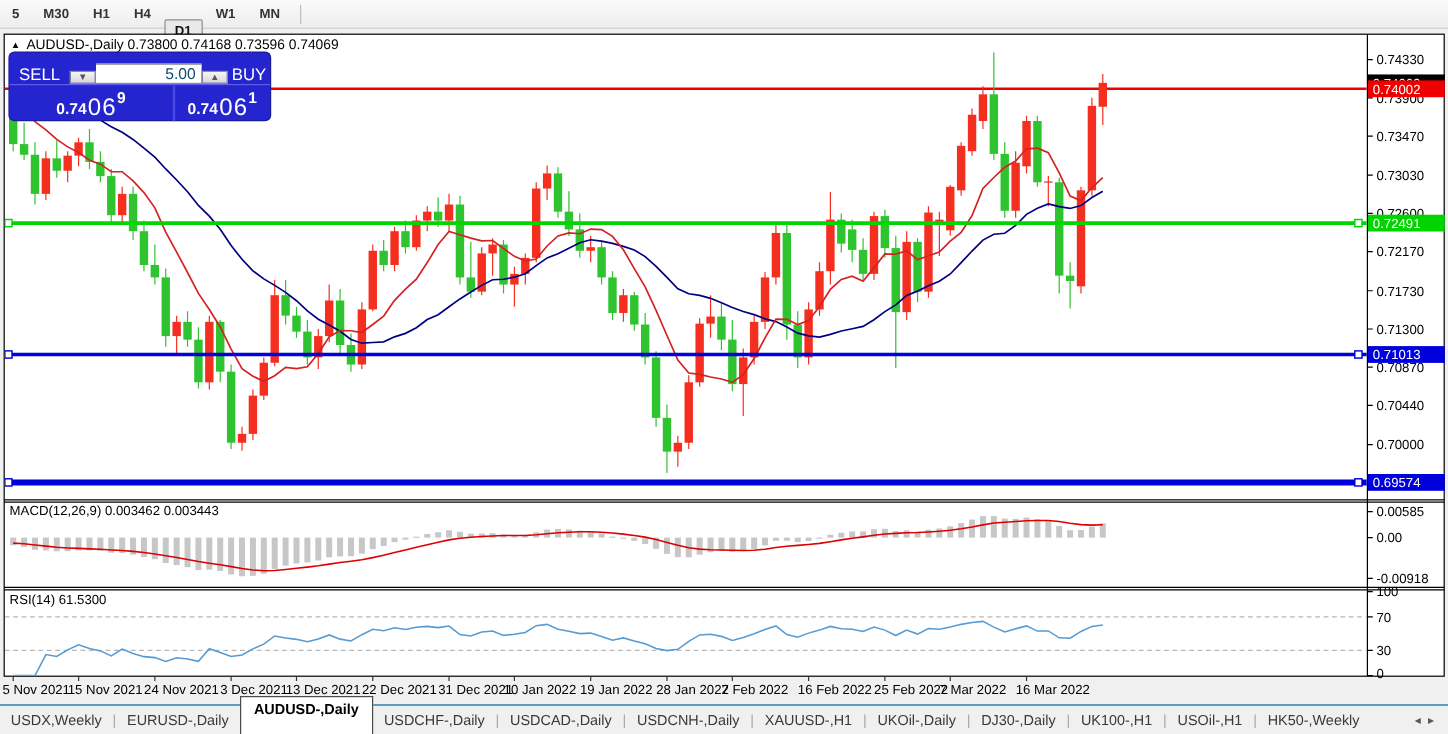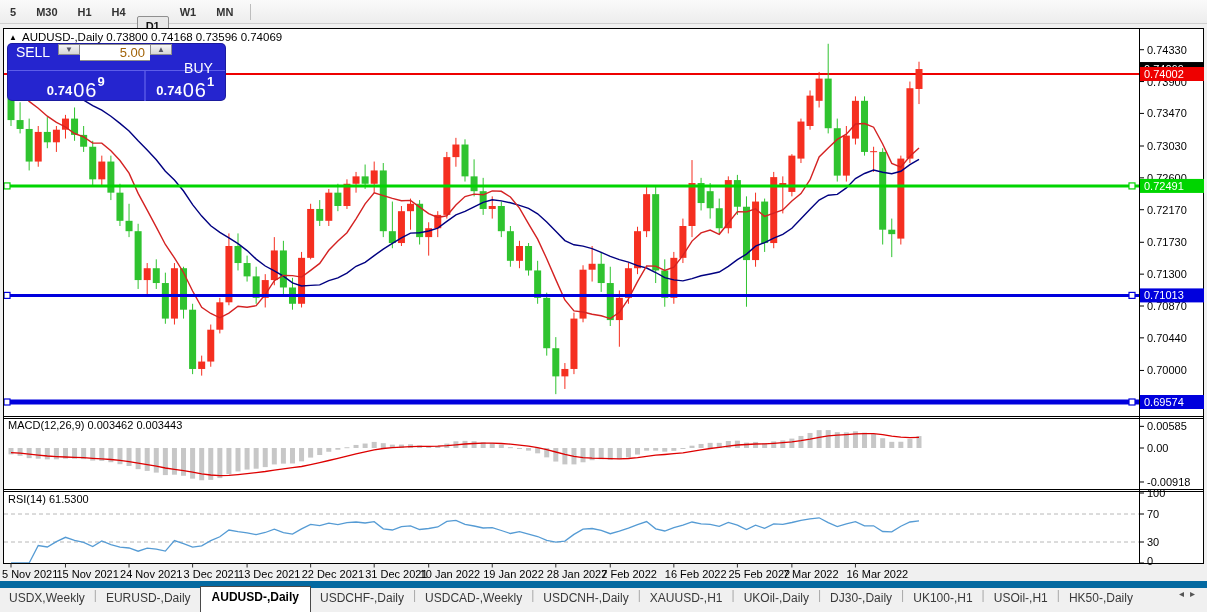--- a/index.html
+++ b/index.html
@@ -12,38 +12,38 @@
   .tfbtn.active{background:#e9e9e9;border:1px solid #8f8f8f;border-radius:2px;color:#111;margin-top:28px;}
   .tbsep{width:1px;height:16px;background:#bdbdbd;margin:0 7px;}
 
   
   #chart{position:absolute;left:0;top:0;}
   svg text{font-family:"Liberation Sans",sans-serif;}
 
   
   .trade-panel{position:absolute;left:8px;top:44px;width:217px;height:56px;background:#2525cf;border-radius:4px;
     box-shadow:0 0 0 1px #1b1b9e;color:#fff;}
-  .tp-row1{display:flex;height:26px;align-items:flex-start;border-bottom:1px solid #5d5de8;}
+  .tp-row1{display:flex;height:26px;align-items:flex-end;border-bottom:1px solid #5d5de8;}
   .tp-sell,.tp-buy{display:flex;align-items:center;justify-content:center;font-size:14px;color:#fff;cursor:pointer;}
   .tp-sell{width:50px;border-radius:4px 0 0 0;}
   .tp-buy{flex:1;border-radius:0 4px 0 0;margin-top:16px;}
   .tp-dec,.tp-inc{width:20px;background:linear-gradient(#f6f6f6,#d7d7d7);border:1px solid #8e8e8e;color:#556;
     display:flex;align-items:center;justify-content:center;font-size:8px;cursor:pointer;}
-  .tp-vol{width:70px;background:#fff;color:#a16207;font-size:13px;display:flex;align-items:center;justify-content:flex-end;
+  .tp-vol{width:88px;background:#fff;color:#0c4a6e;font-size:13px;display:flex;align-items:center;justify-content:flex-end;
     padding-right:5px;box-sizing:border-box;border-top:1px solid #8e8e8e;border-bottom:1px solid #8e8e8e;}
   .tp-row2{display:flex;height:30px;}
   .tp-price{flex:1;display:flex;align-items:flex-end;justify-content:center;padding-bottom:1px;line-height:1;margin-left:28px;}
   .tp-price.right{border-left:2px solid #4a4ae0;}
   .tp-pref{font-size:13px;font-weight:bold;margin-right:1px;margin-bottom:3px;}
   .tp-big{font-size:20px;font-weight:normal;letter-spacing:1px;}
   .tp-sup{font-size:13px;font-weight:bold;margin-bottom:12px;}
 
   
-  .tabbar{position:absolute;left:0;bottom:0;width:100%;height:24px;background:#f0f0f0;border-top:7px solid #0369a1;
-    display:flex;font-size:12px;color:#3a3a3a;}
+  .tabbar{position:absolute;left:0;bottom:0;width:100%;height:24px;background:#f0f0f0;border-top:1px solid #0369a1;
+    display:flex;align-items:center;font-size:12px;color:#3a3a3a;}
   .tab{padding:3px 9px;cursor:pointer;white-space:nowrap;}
   .tab.active{background:#fff;border:1px solid #4a4a4a;border-bottom:none;font-weight:bold;color:#000;
     padding:3px 11px 20px 11px;margin-top:-2px;}
   .tabsep{color:#a8a8a8;}
   .tabscroll{margin-left:auto;padding-right:6px;color:#555;font-size:10px;letter-spacing:6px;cursor:pointer;}
 </style>
 </head>
 <body>
 
 <div id="screen">
@@ -511,30 +511,30 @@
     </div>
   </div>
 
   <div class="tabbar">
       <div class="tab">USDX,Weekly</div>
       <span class="tabsep">|</span>
       <div class="tab">EURUSD-,Daily</div>
       <div class="tab active">AUDUSD-,Daily</div>
       <div class="tab">USDCHF-,Daily</div>
       <span class="tabsep">|</span>
-      <div class="tab">USDCAD-,Weekly</div>
+      <div class="tab">USDCAD-,Daily</div>
       <span class="tabsep">|</span>
       <div class="tab">USDCNH-,Daily</div>
       <span class="tabsep">|</span>
       <div class="tab">XAUUSD-,H1</div>
       <span class="tabsep">|</span>
       <div class="tab">UKOil-,Daily</div>
       <span class="tabsep">|</span>
       <div class="tab">DJ30-,Daily</div>
       <span class="tabsep">|</span>
       <div class="tab">UK100-,H1</div>
       <span class="tabsep">|</span>
       <div class="tab">USOil-,H1</div>
       <span class="tabsep">|</span>
-      <div class="tab">HK50-,Daily</div>
+      <div class="tab">HK50-,Weekly</div>
       <div class="tabscroll">◂▸</div>
     </div>
 </div>
 
 </body></html>

